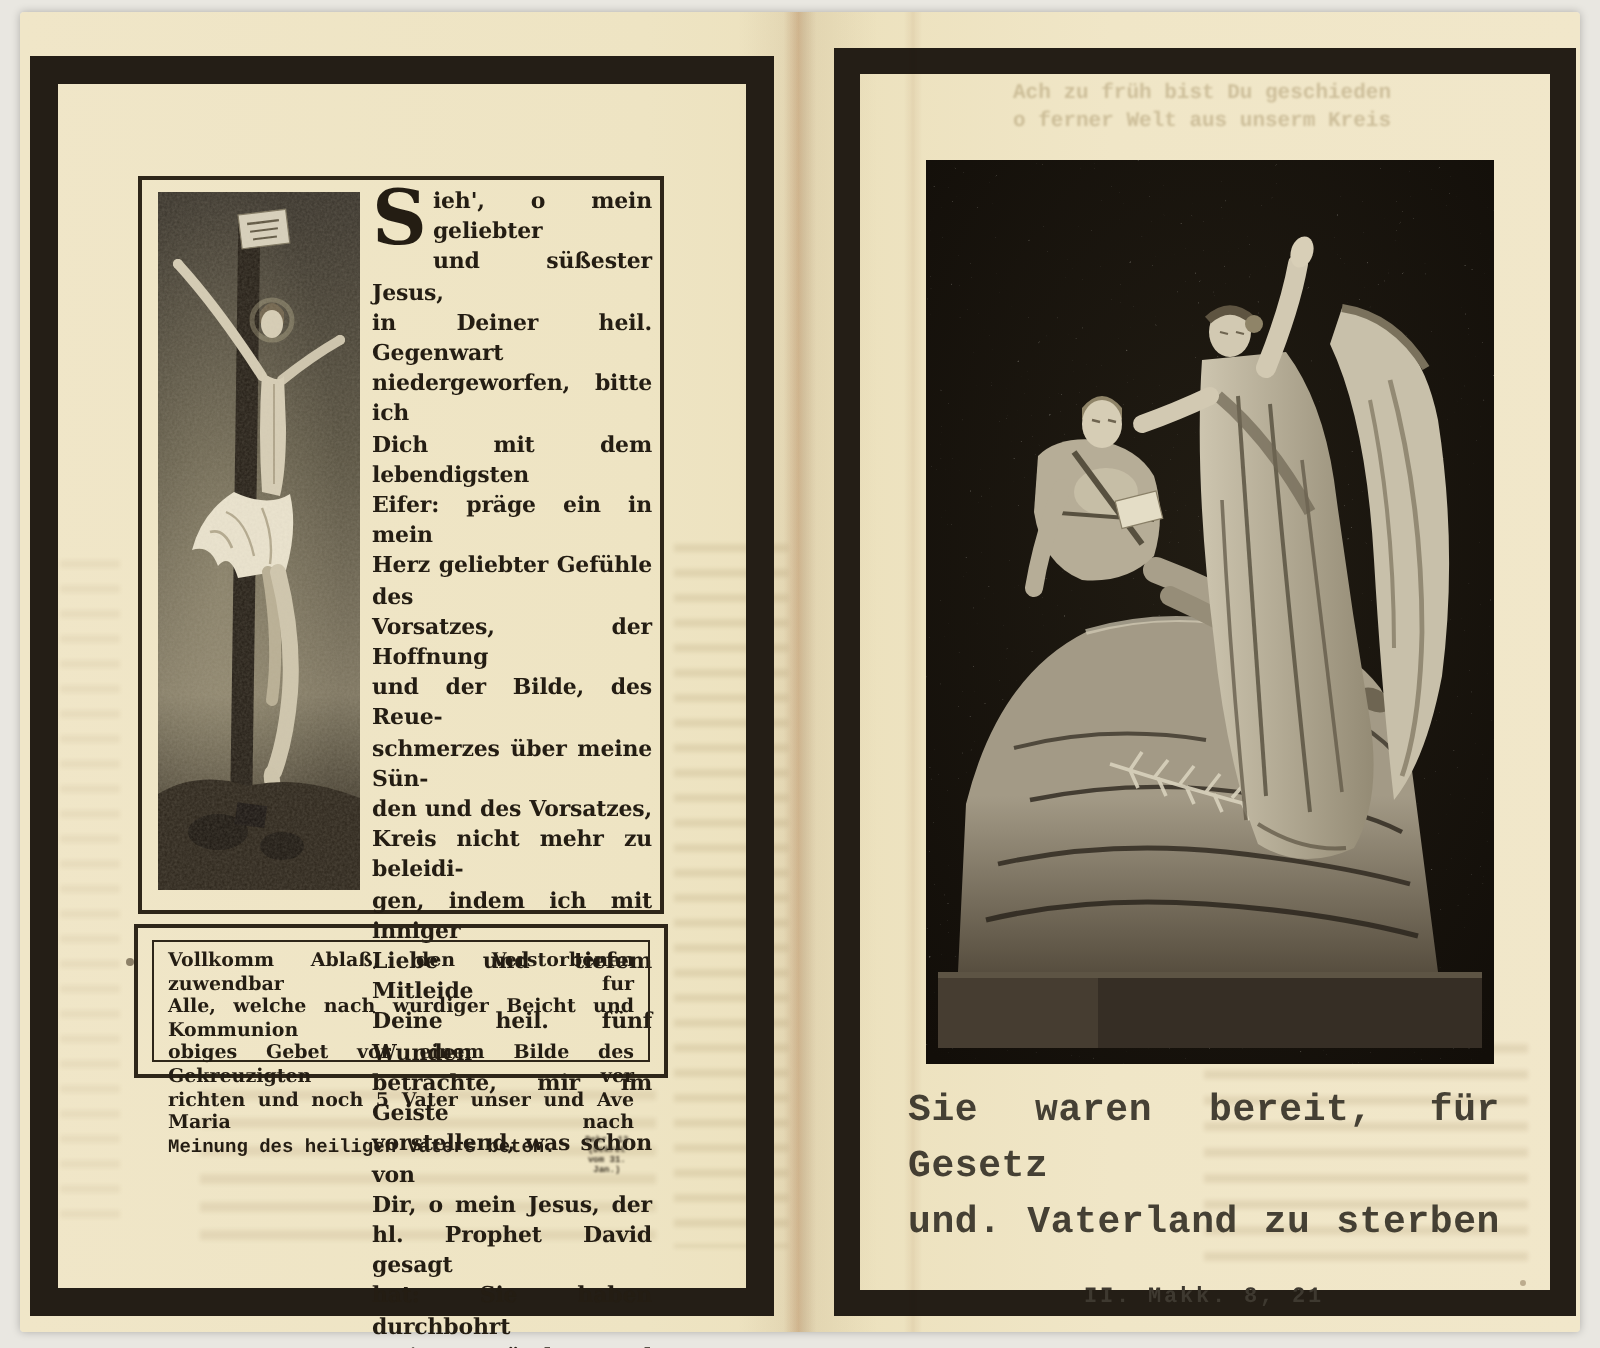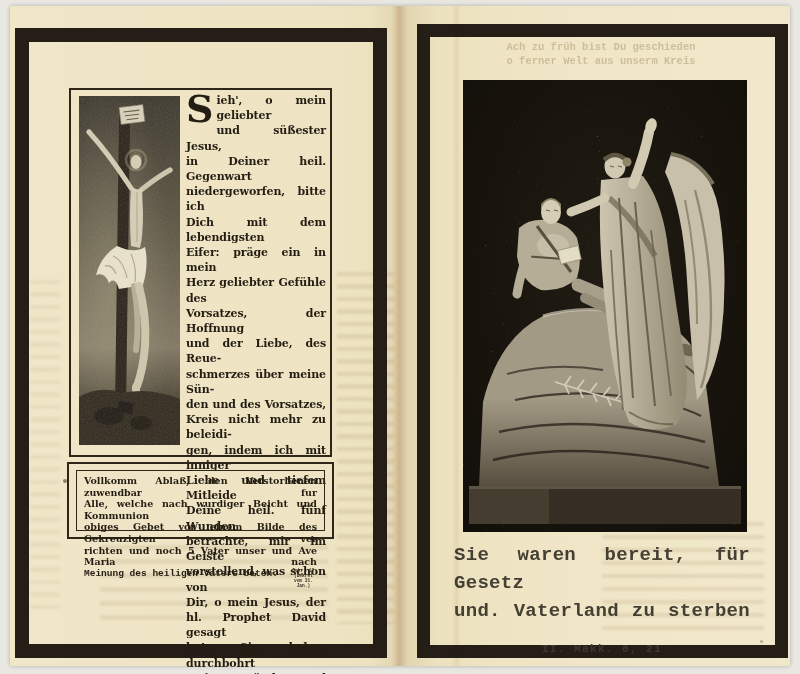--- a/index.html
+++ b/index.html
@@ -179,21 +179,21 @@
     <div>
 
     <div class="fline">ieh', o mein geliebter</div>
         <div class="fline">und süßester Jesus,</div>
         <div class="fline">in Deiner heil. Gegenwart</div>
         <div class="fline">niedergeworfen, bitte ich</div>
         <div class="fline">Dich mit dem lebendigsten</div>
         <div class="fline">Eifer: präge ein in mein</div>
         <div class="fline">Herz geliebter Gefühle des</div>
         <div class="fline">Vorsatzes, der Hoffnung</div>
-        <div class="fline">und der Liebe, des Reue-</div>
+        <div class="fline">und der Bilde, des Reue-</div>
         <div class="fline">schmerzes über meine Sün-</div>
         <div class="fline">den und des Vorsatzes,</div>
         <div class="fline">Kreis nicht mehr zu beleidi-</div>
         <div class="fline">gen, indem ich mit inniger</div>
         <div class="fline">Liebe und tiefem Mitleide</div>
         <div class="fline">Deine heil. fünf Wunden</div>
         <div class="fline">betrachte, mir im Geiste</div>
         <div class="fline">vorstellend, was schon von</div>
         <div class="fline">Dir, o mein Jesus, der</div>
         <div class="fline">hl. Prophet David gesagt</div>

